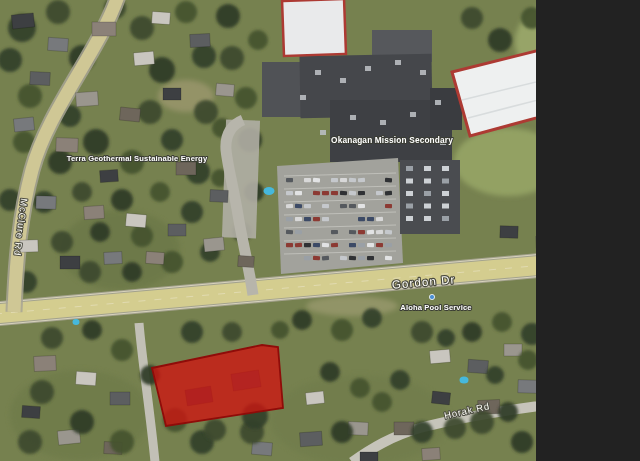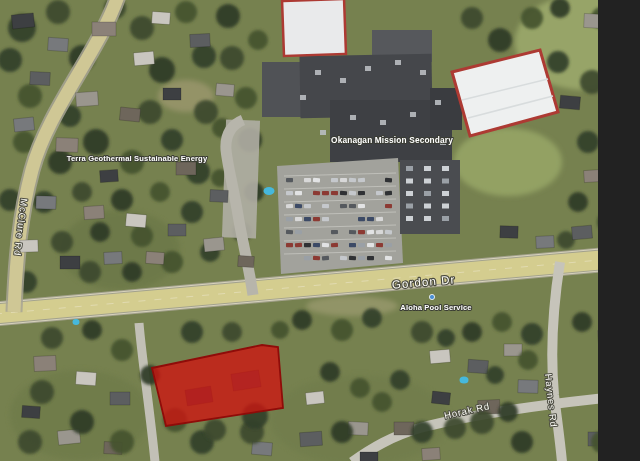--- a/index.html
+++ b/index.html
@@ -1,17 +1,17 @@
 <!DOCTYPE html>
 <html><head>
 <meta charset="utf-8">
 <style>
   html,body{margin:0;padding:0;background:#222;}
   .stage{
-    position:relative;width:598px;height:461px;overflow:hidden;
+    position:relative;width:536px;height:461px;overflow:hidden;
     font-family:"Liberation Sans",sans-serif;background:#76814f;
   }
   svg{display:block;}
   text{font-family:"Liberation Sans",sans-serif;}
   .road-label{
     font-size:11.5px;letter-spacing:1.1px;fill:#fdfdf6;
     stroke:#4a4a40;stroke-width:2.4px;paint-order:stroke;stroke-linejoin:round;
   }
   .road-label.minor{font-size:9.5px;letter-spacing:.8px;stroke-width:2.1px;}
   .poi-label{

